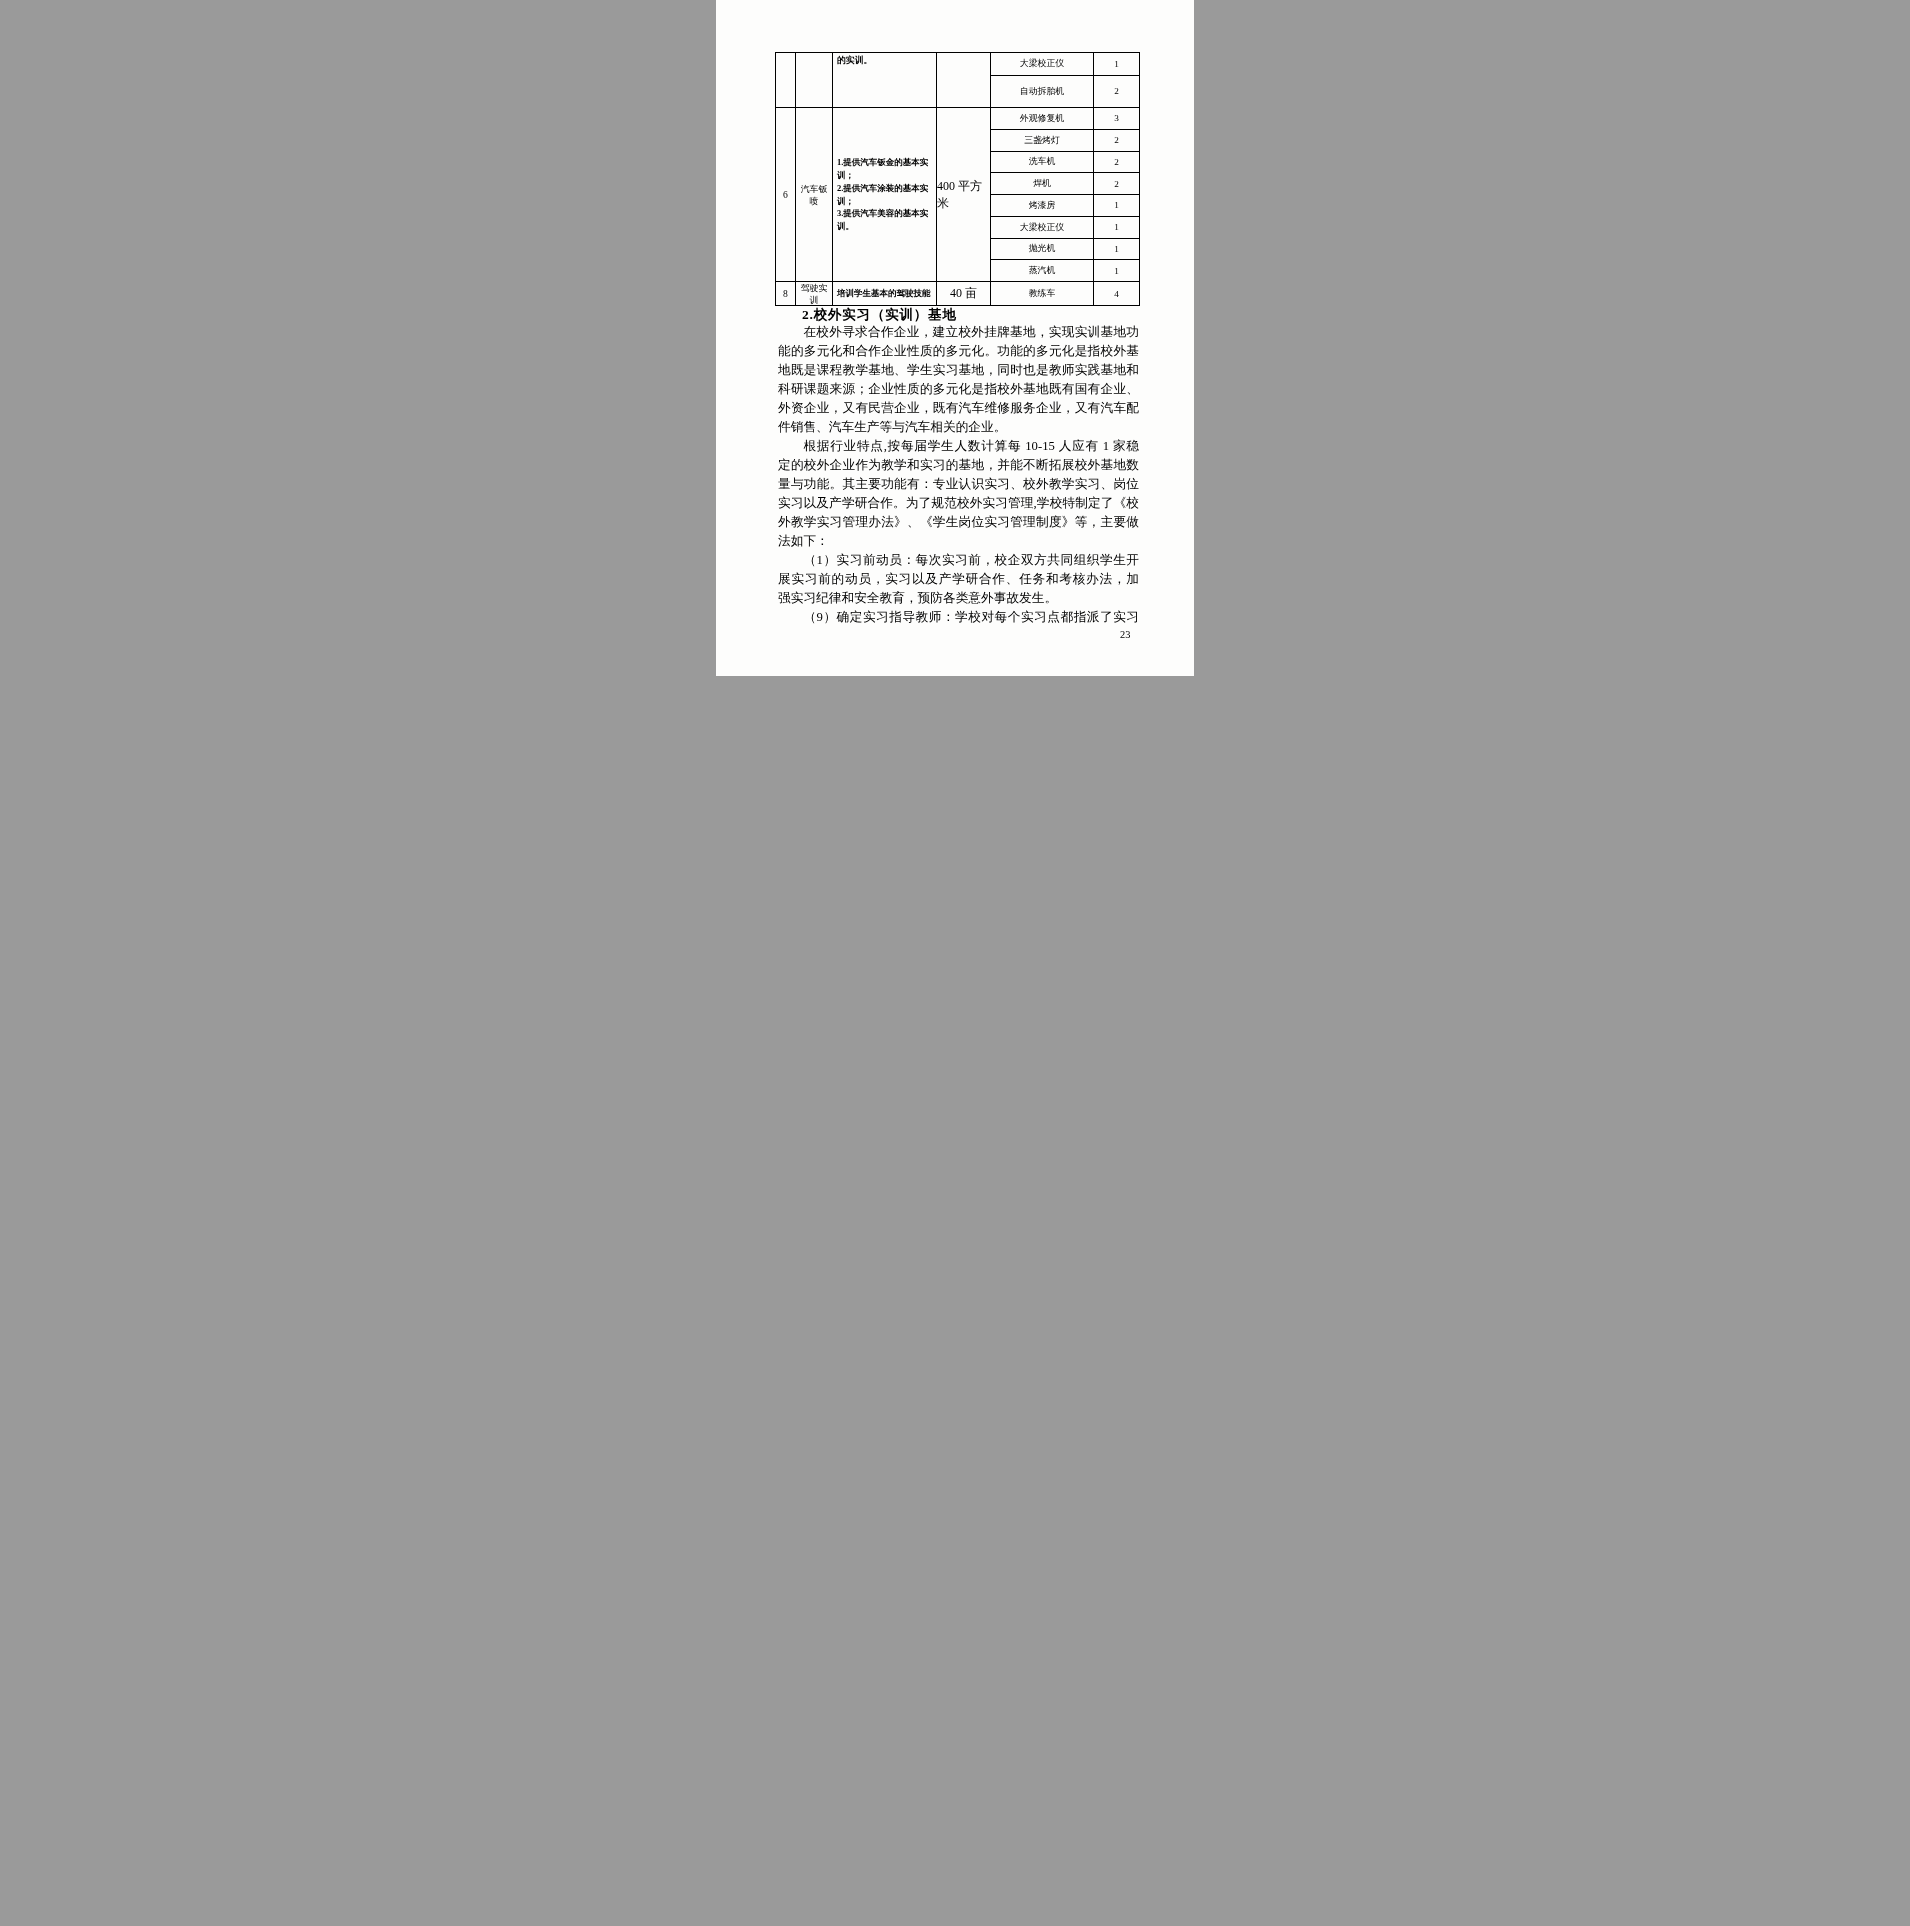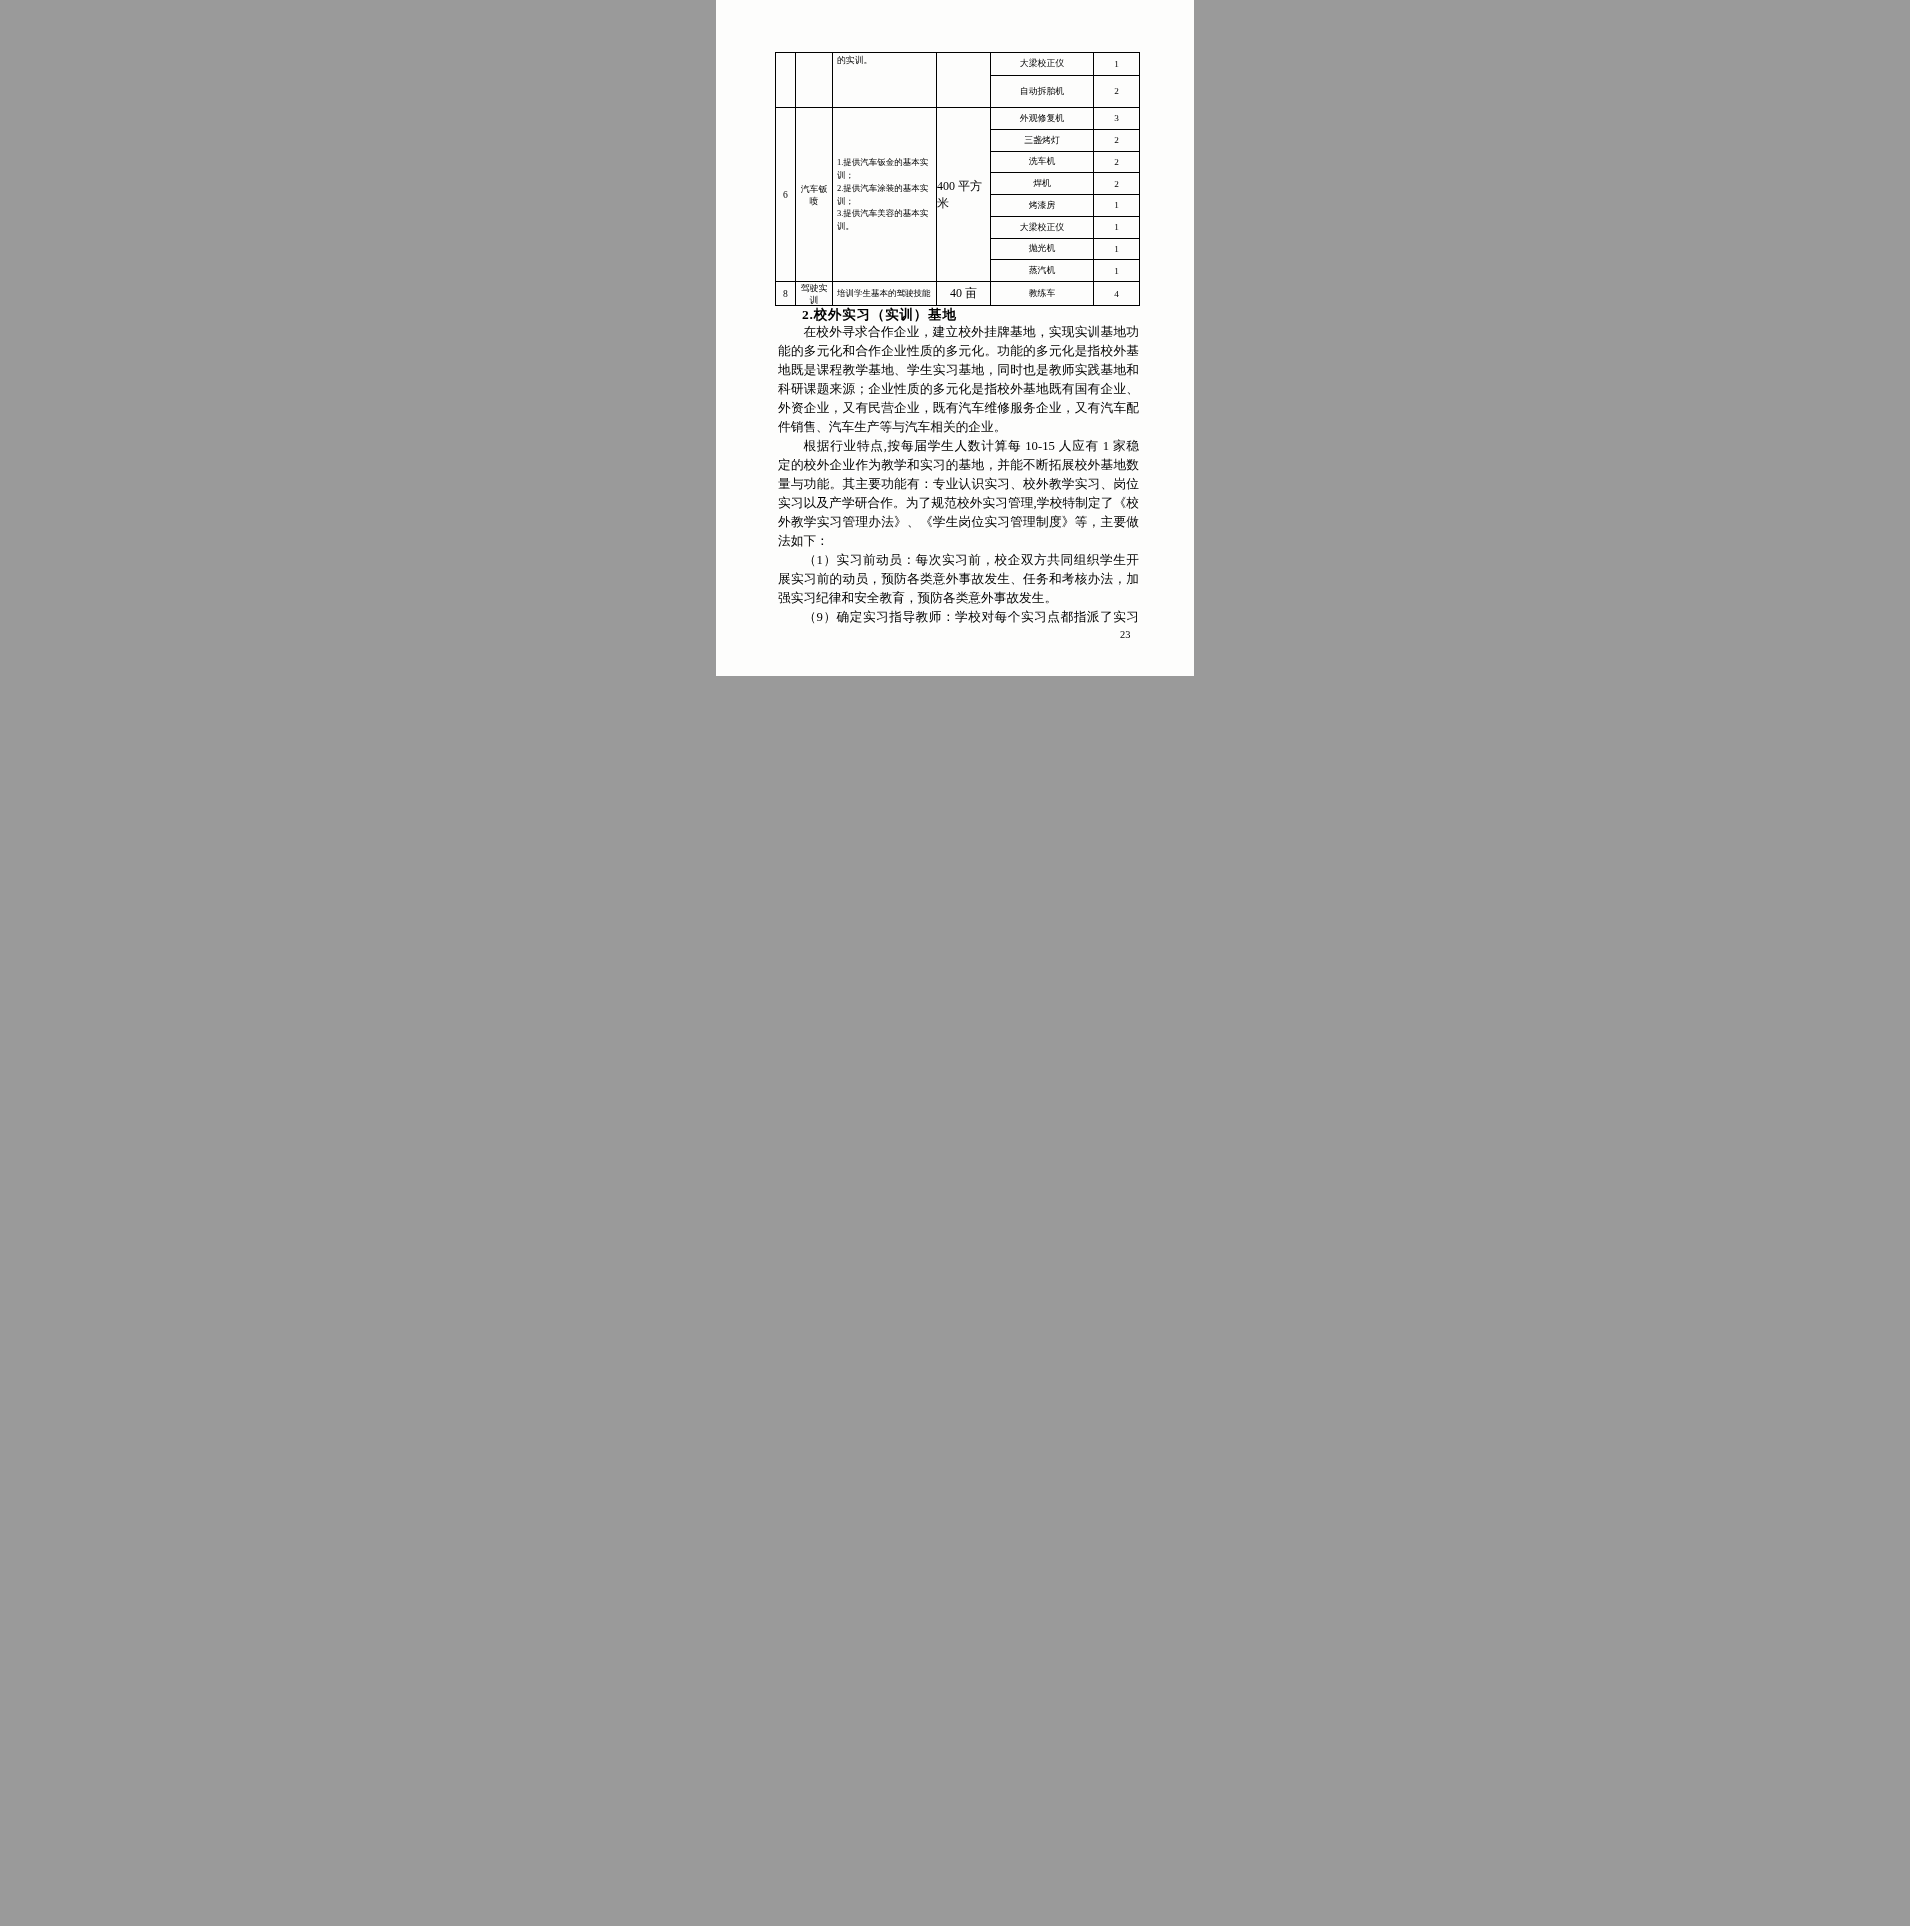--- a/index.html
+++ b/index.html
@@ -26,21 +26,21 @@
   .grp + .grp{border-top:1.2px solid #000;}
   .grp-a{height:54px;}
   .grp-b{height:173px;}
   .grp-c{height:23px;}
   .cell{box-sizing:border-box;}
   .grp > .cell + .cell, .grp > .cell + .c-equip{border-left:0.4px solid #000;}
   .c-num{width:19px;display:flex;align-items:center;justify-content:center;font-size:9.6px;}
   .c-name{width:37px;display:flex;align-items:center;justify-content:center;
           text-align:center;font-size:8.9px;line-height:12px;padding:0 2.3px;}
   .c-desc{width:104px;padding:0 3.1px 0 3.9px;display:flex;flex-direction:column;
-          justify-content:center;font-size:8.5px;line-height:12.7px;text-align:left;}
+          justify-content:center;font-size:8.5px;line-height:12.7px;text-align:left;font-weight:bold;}
   .c-desc.top{justify-content:flex-start;padding-top:1.9px;font-size:8.9px;line-height:11.6px;}
   .c-area{width:54px;display:flex;align-items:center;justify-content:center;font-size:12px;}
   .c-equip{flex:1;display:flex;flex-direction:column;}
   .eqrow{display:flex;flex:1;min-height:0;}
   .eqrow + .eqrow{border-top:0.8px solid #000;}
   .eqrow.h1{flex:0 0 21.6px;}
   .eqname{width:102px;display:flex;align-items:center;justify-content:center;
           font-size:8.9px;box-sizing:border-box;}
   .eqqty{flex:1;display:flex;align-items:center;justify-content:center;
          font-size:9.2px;border-left:0.4px solid #000;box-sizing:border-box;}
@@ -160,21 +160,21 @@
     <div class="para">
       <div class="line ind j">根据行业特点,按每届学生人数计算每 10-15 人应有 1 家稳</div>
       <div class="line j">定的校外企业作为教学和实习的基地，并能不断拓展校外基地数</div>
       <div class="line j">量与功能。其主要功能有：专业认识实习、校外教学实习、岗位</div>
       <div class="line j">实习以及产学研合作。为了规范校外实习管理,学校特制定了《校</div>
       <div class="line j">外教学实习管理办法》、《学生岗位实习管理制度》等，主要做</div>
       <div class="line">法如下：</div>
     </div>
     <div class="para">
       <div class="line ind j">（1）实习前动员：每次实习前，校企双方共同组织学生开</div>
-      <div class="line j">展实习前的动员，预防各类意外事故发生、任务和考核办法，加</div>
+      <div class="line j">展实习前的动员，实习以及产学研合作、任务和考核办法，加</div>
       <div class="line">强实习纪律和安全教育，预防各类意外事故发生。</div>
     </div>
     <div class="para">
       <div class="line ind j">（9）确定实习指导教师：学校对每个实习点都指派了实习</div>
     </div>
   </div>
 
   <div id="pageno">23</div>
 
 </div>

